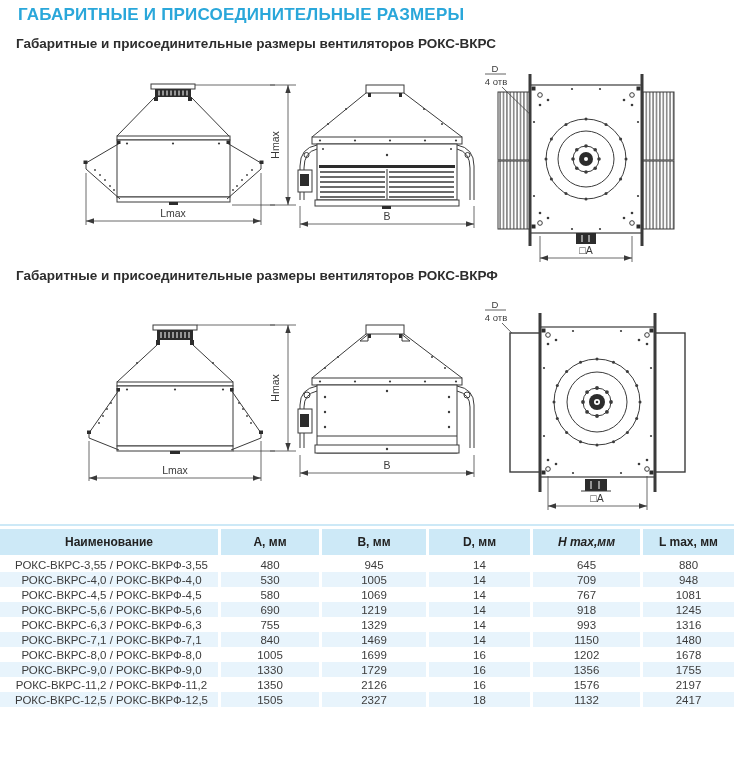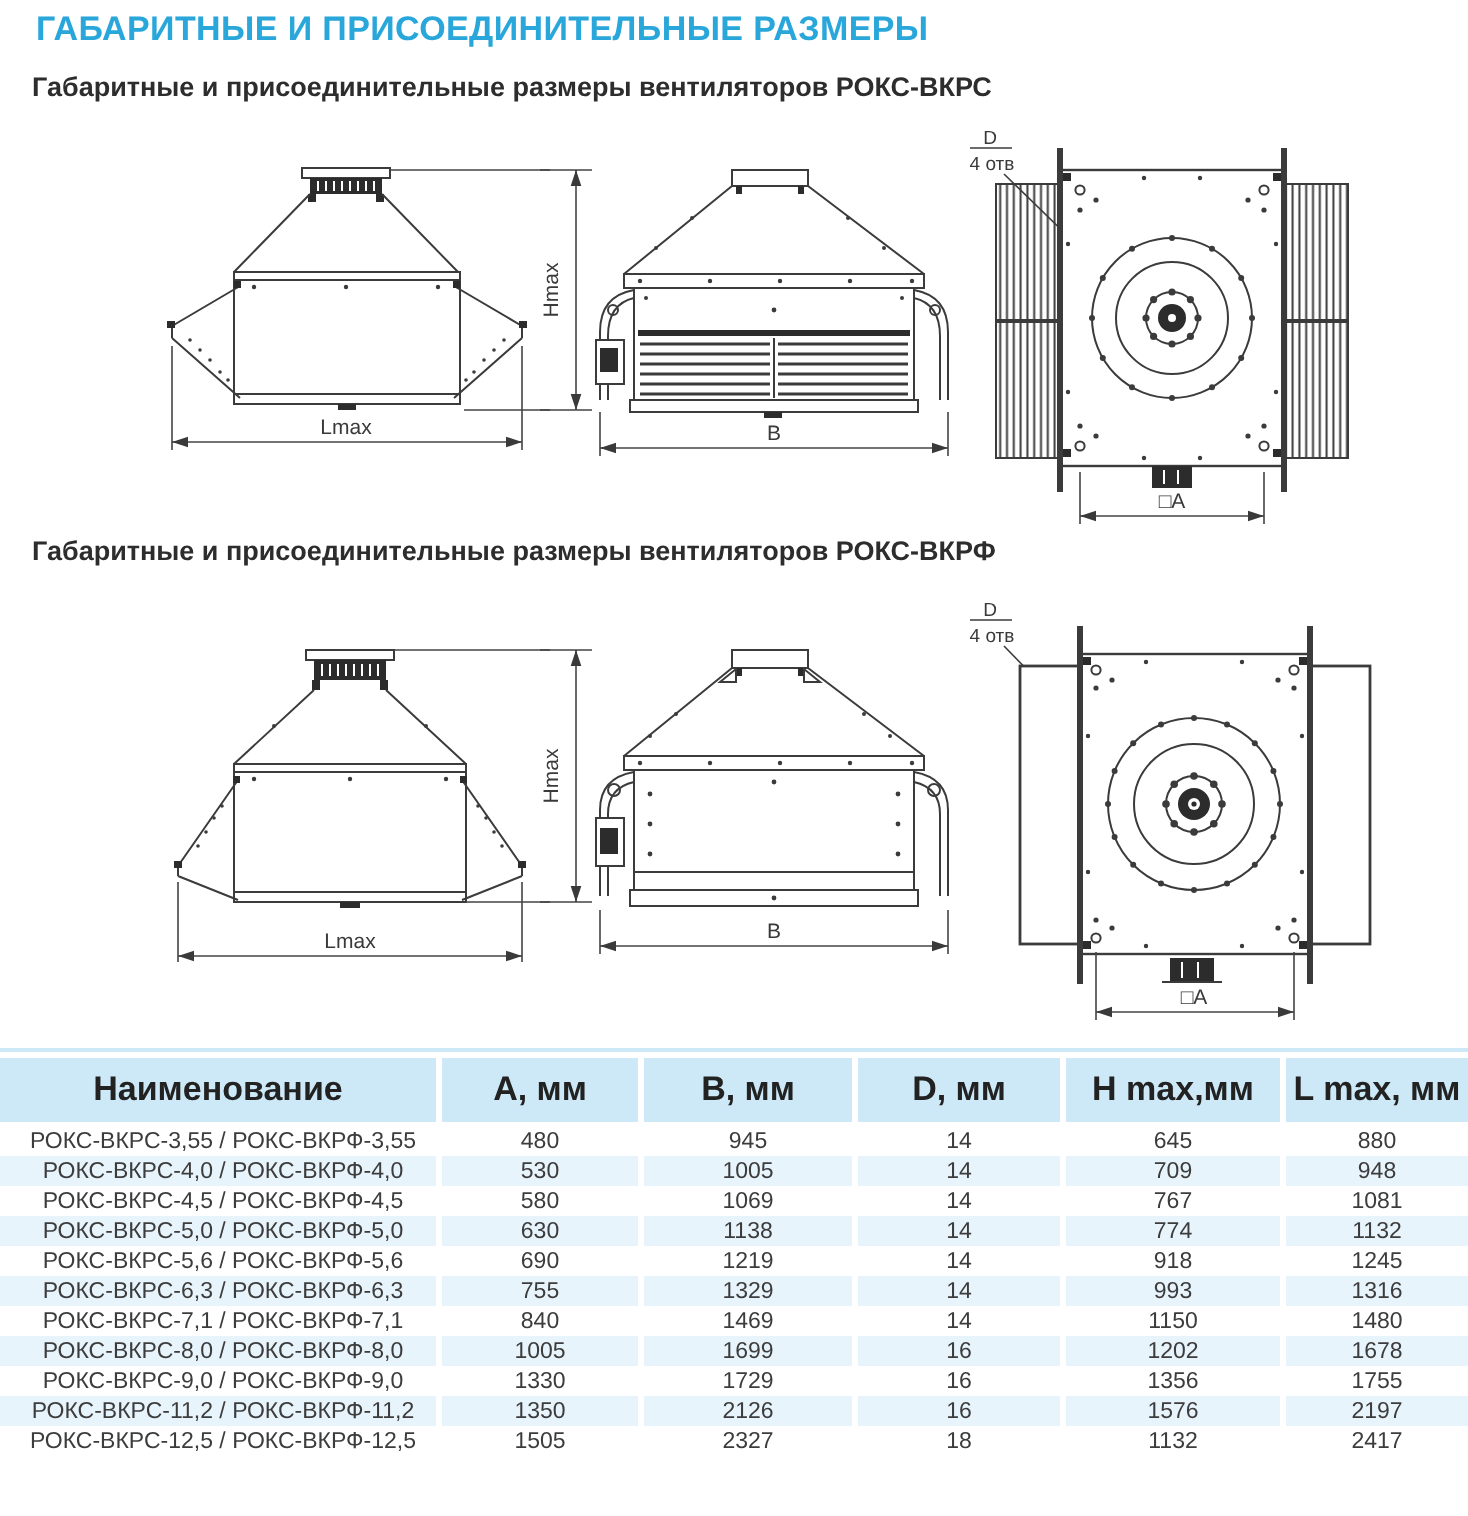--- a/index.html
+++ b/index.html
@@ -31,26 +31,26 @@
   #svgA{left:75px;top:78px;}
   #svgB{left:270px;top:78px;}
   #svgC{left:478px;top:62px;}
   #svgD{left:75px;top:305px;}
   #svgE{left:270px;top:305px;}
   #svgF{left:478px;top:298px;}
   .table-wrap{position:absolute;top:524px;left:0;width:734px;}
   .topline{height:2px;background:var(--th-bg);margin-bottom:3px;}
   table{width:100%;border-collapse:separate;border-spacing:0;table-layout:fixed;}
   th{
-    background:var(--th-bg);font-size:17px;font-weight:bold;color:#222;
+    background:var(--th-bg);font-size:12px;font-weight:bold;color:#222;
     padding:6px 2px;border-left:3px solid #fff;border-bottom:2px solid #fff;
   }
   th:first-child{border-left:none;}
   th:nth-child(1){width:218px;} th:nth-child(2){width:101px;} th:nth-child(3){width:107px;}
-  th:nth-child(4){width:104px;} th:nth-child(5){width:110px;}
+  th:nth-child(4){width:104px;} th:nth-child(5){width:110px;font-style:italic;}
   td{
     font-size:11.5px;color:#3c3c3c;padding:1.5px 2px;text-align:center;
     border-left:3px solid #fff;white-space:nowrap;overflow:hidden;
   }
   td:first-child{text-align:center;padding-left:7px;border-left:none;}
   tbody tr:nth-child(even){background:var(--row-alt);}
 </style>
 </head>
 <body>
 
@@ -523,28 +523,20 @@
           </tr>
           <tr>
             <td>РОКС-ВКРС-4,5 / РОКС-ВКРФ-4,5</td>
             <td>580</td>
             <td>1069</td>
             <td>14</td>
             <td>767</td>
             <td>1081</td>
           </tr>
           <tr>
-            <td>РОКС-ВКРС-5,0 / РОКС-ВКРФ-5,0</td>
-            <td>630</td>
-            <td>1138</td>
-            <td>14</td>
-            <td>774</td>
-            <td>1132</td>
-          </tr>
-          <tr>
             <td>РОКС-ВКРС-5,6 / РОКС-ВКРФ-5,6</td>
             <td>690</td>
             <td>1219</td>
             <td>14</td>
             <td>918</td>
             <td>1245</td>
           </tr>
           <tr>
             <td>РОКС-ВКРС-6,3 / РОКС-ВКРФ-6,3</td>
             <td>755</td>

